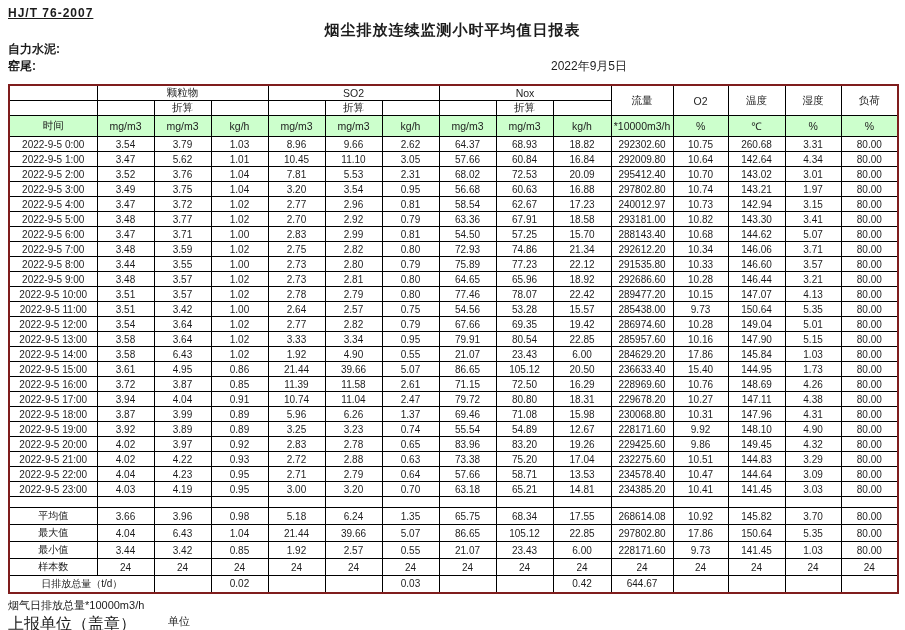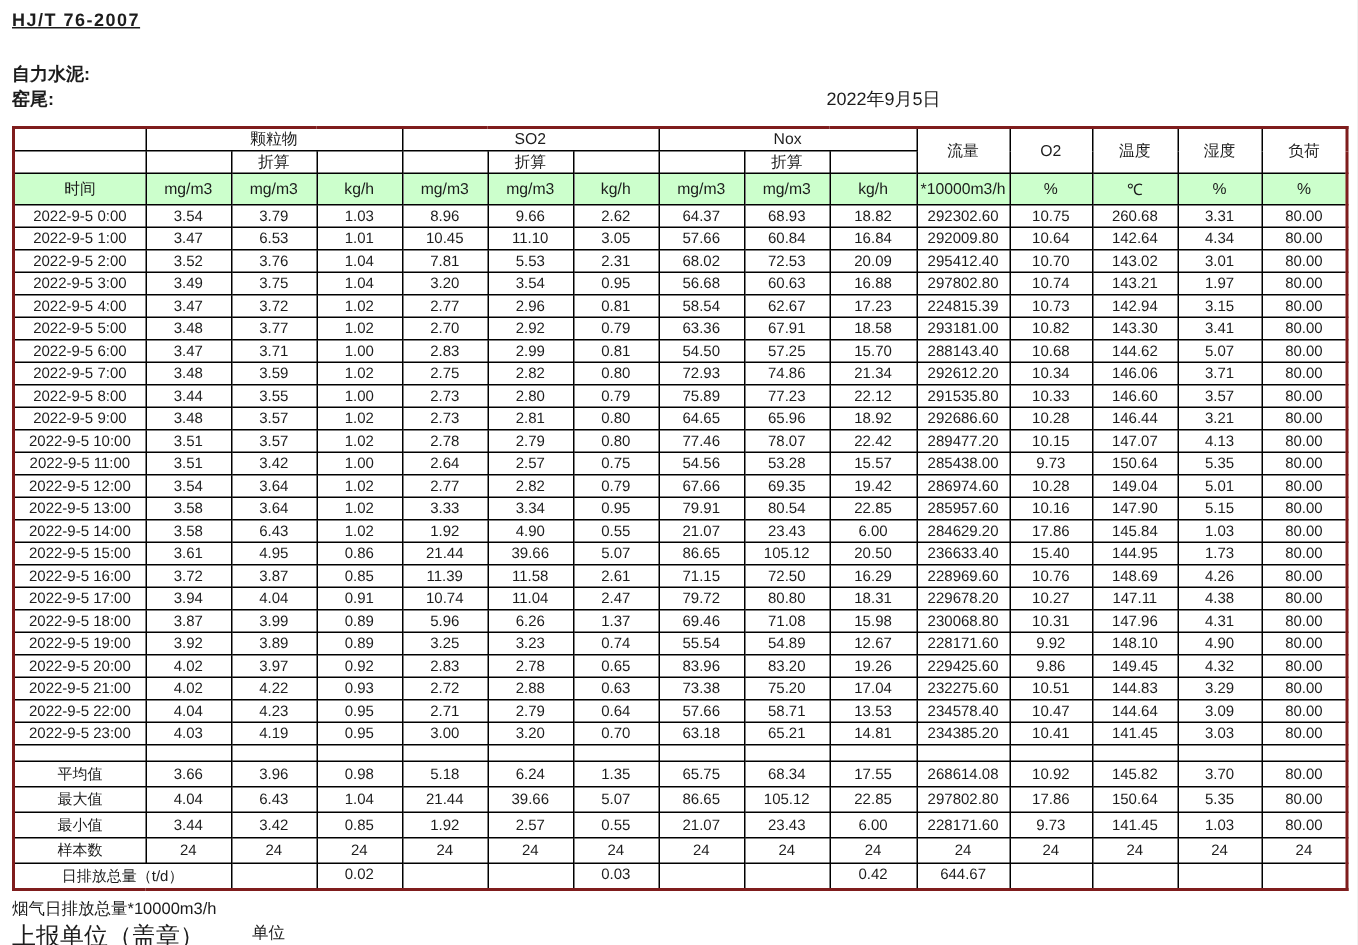--- a/index.html
+++ b/index.html
@@ -34,20 +34,21 @@
   .foot1 { position:absolute; left:8px; top:598px; font-size:11px; }
   .foot2 { position:absolute; left:8px; top:614px; font-size:16px; }
   .foot-unit { position:absolute; left:168px; top:614px; font-size:11px; }
 </style>
 </head>
 <body>
 
 <div class="page">
 
   <div class="standard">HJ/T 76-2007</div>
+  <div class="doc-title">烟尘排放连续监测小时平均值日报表</div>
   <div class="company">自力水泥:</div>
   <div class="site">窑尾:</div>
   <div class="date">2022年9月5日</div>
 
   <table class="report">
     <colgroup>
       <col style="width:88px">
       <col style="width:57px">
         <col style="width:57px">
         <col style="width:57px">
@@ -119,21 +120,21 @@
           <td>18.82</td>
           <td>292302.60</td>
           <td>10.75</td>
           <td>260.68</td>
           <td>3.31</td>
           <td>80.00</td>
         </tr>
         <tr>
           <td>2022-9-5 1:00</td>
           <td>3.47</td>
-          <td>6.53</td>
+          <td>5.62</td>
           <td>1.01</td>
           <td>10.45</td>
           <td>11.10</td>
           <td>3.05</td>
           <td>57.66</td>
           <td>60.84</td>
           <td>16.84</td>
           <td>292009.80</td>
           <td>10.64</td>
           <td>142.64</td>
@@ -178,21 +179,21 @@
           <td>2022-9-5 4:00</td>
           <td>3.47</td>
           <td>3.72</td>
           <td>1.02</td>
           <td>2.77</td>
           <td>2.96</td>
           <td>0.81</td>
           <td>58.54</td>
           <td>62.67</td>
           <td>17.23</td>
-          <td>224815.39</td>
+          <td>240012.97</td>
           <td>10.73</td>
           <td>142.94</td>
           <td>3.15</td>
           <td>80.00</td>
         </tr>
         <tr>
           <td>2022-9-5 5:00</td>
           <td>3.48</td>
           <td>3.77</td>
           <td>1.02</td>

